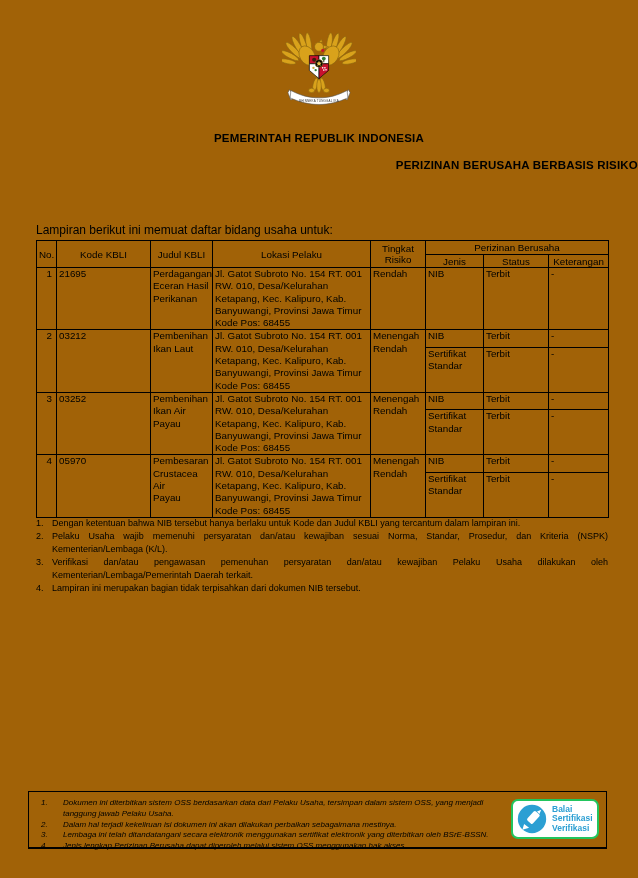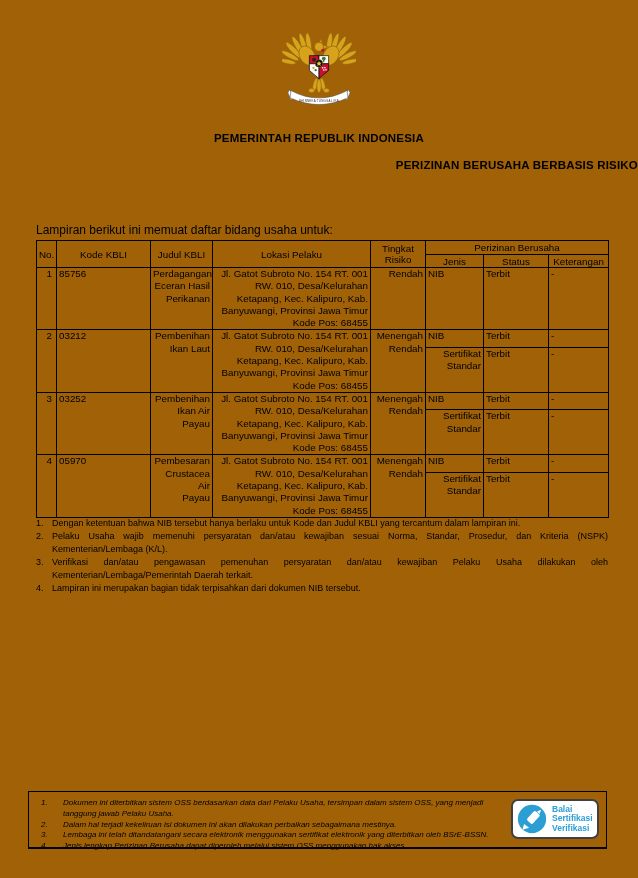--- a/index.html
+++ b/index.html
@@ -17,39 +17,39 @@
 
   
   .tbl-wrap{position:absolute;top:240px;left:36px;}
   table{border-collapse:collapse;table-layout:fixed;width:573px;}
   th,td{border:1px solid #000;overflow:hidden;}
   thead th{font-weight:normal;font-size:9.8px;text-align:center;vertical-align:middle;
            padding:0;line-height:11px;}
   tr.h1{height:14px;} tr.h2{height:13px;}
   tbody td{font-size:9.8px;vertical-align:top;padding:0 2px;line-height:12.3px;}
   tr.single{height:61px;} tr.sub1{height:17px;} tr.sub2{height:44px;}
-  .pre{white-space:pre-line;text-align:right;}
+  .pre{white-space:pre-line;}
   td.no-cell{text-align:right;padding-right:4px;}
 
   
   .notes{position:absolute;top:517px;left:36px;width:572px;font-size:9px;line-height:13px;}
   .note{display:flex;}
   .note-num{width:16px;flex:none;}
   .note-text{flex:1;text-align:justify;}
 
   
   .footer-box{position:absolute;top:791px;left:28px;width:579px;height:58px;
               border:1px solid #000;border-bottom-width:2px;box-sizing:border-box;}
   .f-list{position:absolute;top:6px;left:12px;width:462px;
           font-style:italic;font-size:8px;line-height:10.8px;}
   .f-item{display:flex;}
   .f-num{width:22px;flex:none;}
   .f-text{flex:1;}
   .badge{position:absolute;left:482px;top:7px;width:88px;height:40px;background:#fff;
-         border:2px solid #404040;border-radius:7px;display:flex;align-items:center;
+         border:2px solid #22c55e;border-radius:7px;display:flex;align-items:center;
          box-sizing:border-box;}
   .badge-circle{width:30px;height:30px;margin-left:4px;flex:none;}
   .badge-text{margin-left:5px;color:#2B9FD3;font-weight:bold;font-size:8.5px;
               line-height:9.5px;font-style:normal;}
 </style>
 </head>
 <body>
 
 <div class="page">
 
@@ -149,21 +149,21 @@
         <tr class="h2">
           <th>Jenis</th>
           <th>Status</th>
           <th>Keterangan</th>
         </tr>
       </thead>
       <tbody>
 
         <tr class="single">
           <td class="no-cell">1</td>
-          <td>85756</td>
+          <td>21695</td>
           <td class="pre">Perdagangan
 Eceran Hasil
 Perikanan</td>
           <td class="pre">Jl. Gatot Subroto No. 154 RT. 001
 RW. 010, Desa/Kelurahan
 Ketapang, Kec. Kalipuro, Kab.
 Banyuwangi, Provinsi Jawa Timur
 Kode Pos: 68455</td>
           <td class="pre">Rendah</td>
           <td>NIB</td>

